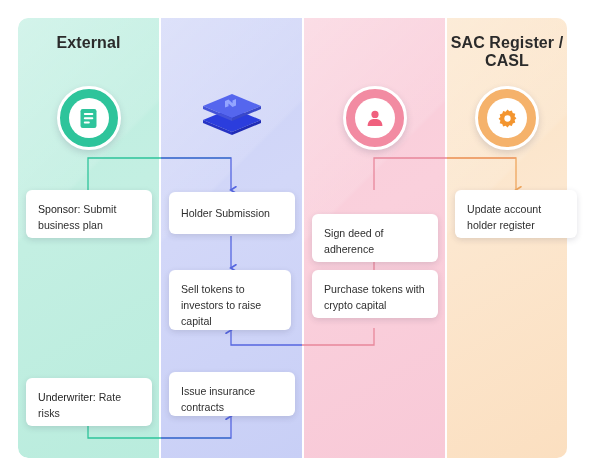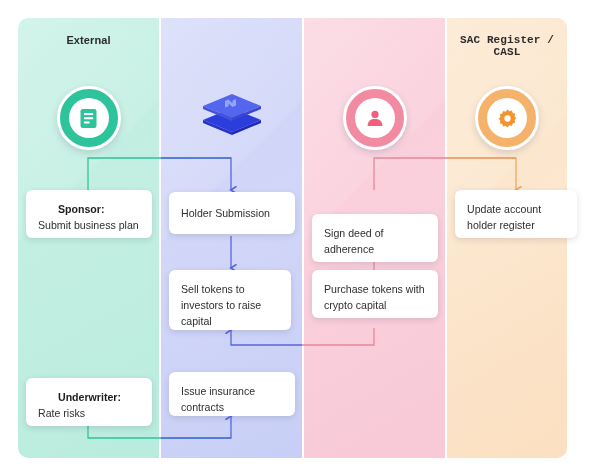--- a/index.html
+++ b/index.html
@@ -23,26 +23,26 @@
     overflow:hidden;
   }
   .lane .sheen{
     position:absolute;inset:0;
     background:linear-gradient(135deg,rgba(255,255,255,.34) 0%,rgba(255,255,255,.10) 38%,rgba(255,255,255,0) 39%,rgba(255,255,255,0) 100%);
     pointer-events:none;
   }
   .lane-external{left:0;width:141px;background:linear-gradient(150deg,#bdeee0 0%,#c3efe2 45%,#b9ecdd 100%);border-radius:10px 0 0 10px;}
   .lane-board{left:143px;width:141px;background:linear-gradient(150deg,#ccd2f7 0%,#d2d7f8 45%,#c8cff6 100%);}
   .lane-holder{left:286px;width:141px;background:linear-gradient(150deg,#f9ccd9 0%,#fad0dc 45%,#f8c9d7 100%);}
-  .lane-register{left:429px;width:120px;background:linear-gradient(150deg,#fbe2c4 0%,#fce7cf 45%,#fbdfc0 100%);border-radius:0 10px 10px 0;font-family:Liberation Mono, monospace;}
+  .lane-register{left:429px;width:120px;background:linear-gradient(150deg,#fbe2c4 0%,#fce7cf 45%,#fbdfc0 100%);border-radius:0 10px 10px 0;}
 
   .lane-title{
     position:absolute;top:16px;left:0;right:0;
     text-align:center;
-    font-size:11px;font-weight:bold;color:#2b2b2b;
+    font-size:16px;font-weight:bold;color:#2b2b2b;
     letter-spacing:.1px;
   }
 
   
   .icon-wrap{position:absolute;top:68px;left:50%;transform:translateX(-50%);}
 
   .ring{
     width:58px;height:58px;border-radius:50%;
     display:flex;align-items:center;justify-content:center;
     box-shadow:0 3px 7px rgba(60,60,90,.18);
@@ -64,21 +64,21 @@
     position:absolute;
     background:#ffffff;
     border-radius:6px;
     box-shadow:0 2px 6px rgba(40,40,70,.14);
     padding:11px 12px;
     box-sizing:border-box;
     font-size:10.6px;
     line-height:16px;
     color:#2f2f2f;
   }
-  .card b{font-weight:bold;color:#1d1d1d;margin-left:20px;}
+  .card b{font-weight:normal;color:#1d1d1d;}
   svg.flow{position:absolute;left:0;top:0;width:565px;height:440px;overflow:visible;pointer-events:none;}
 </style>
 </head>
 <body>
 
 <div class="board">
 
   <div class="lane lane-external">
     <div class="sheen"></div>
     <div class="lane-title">External</div>

